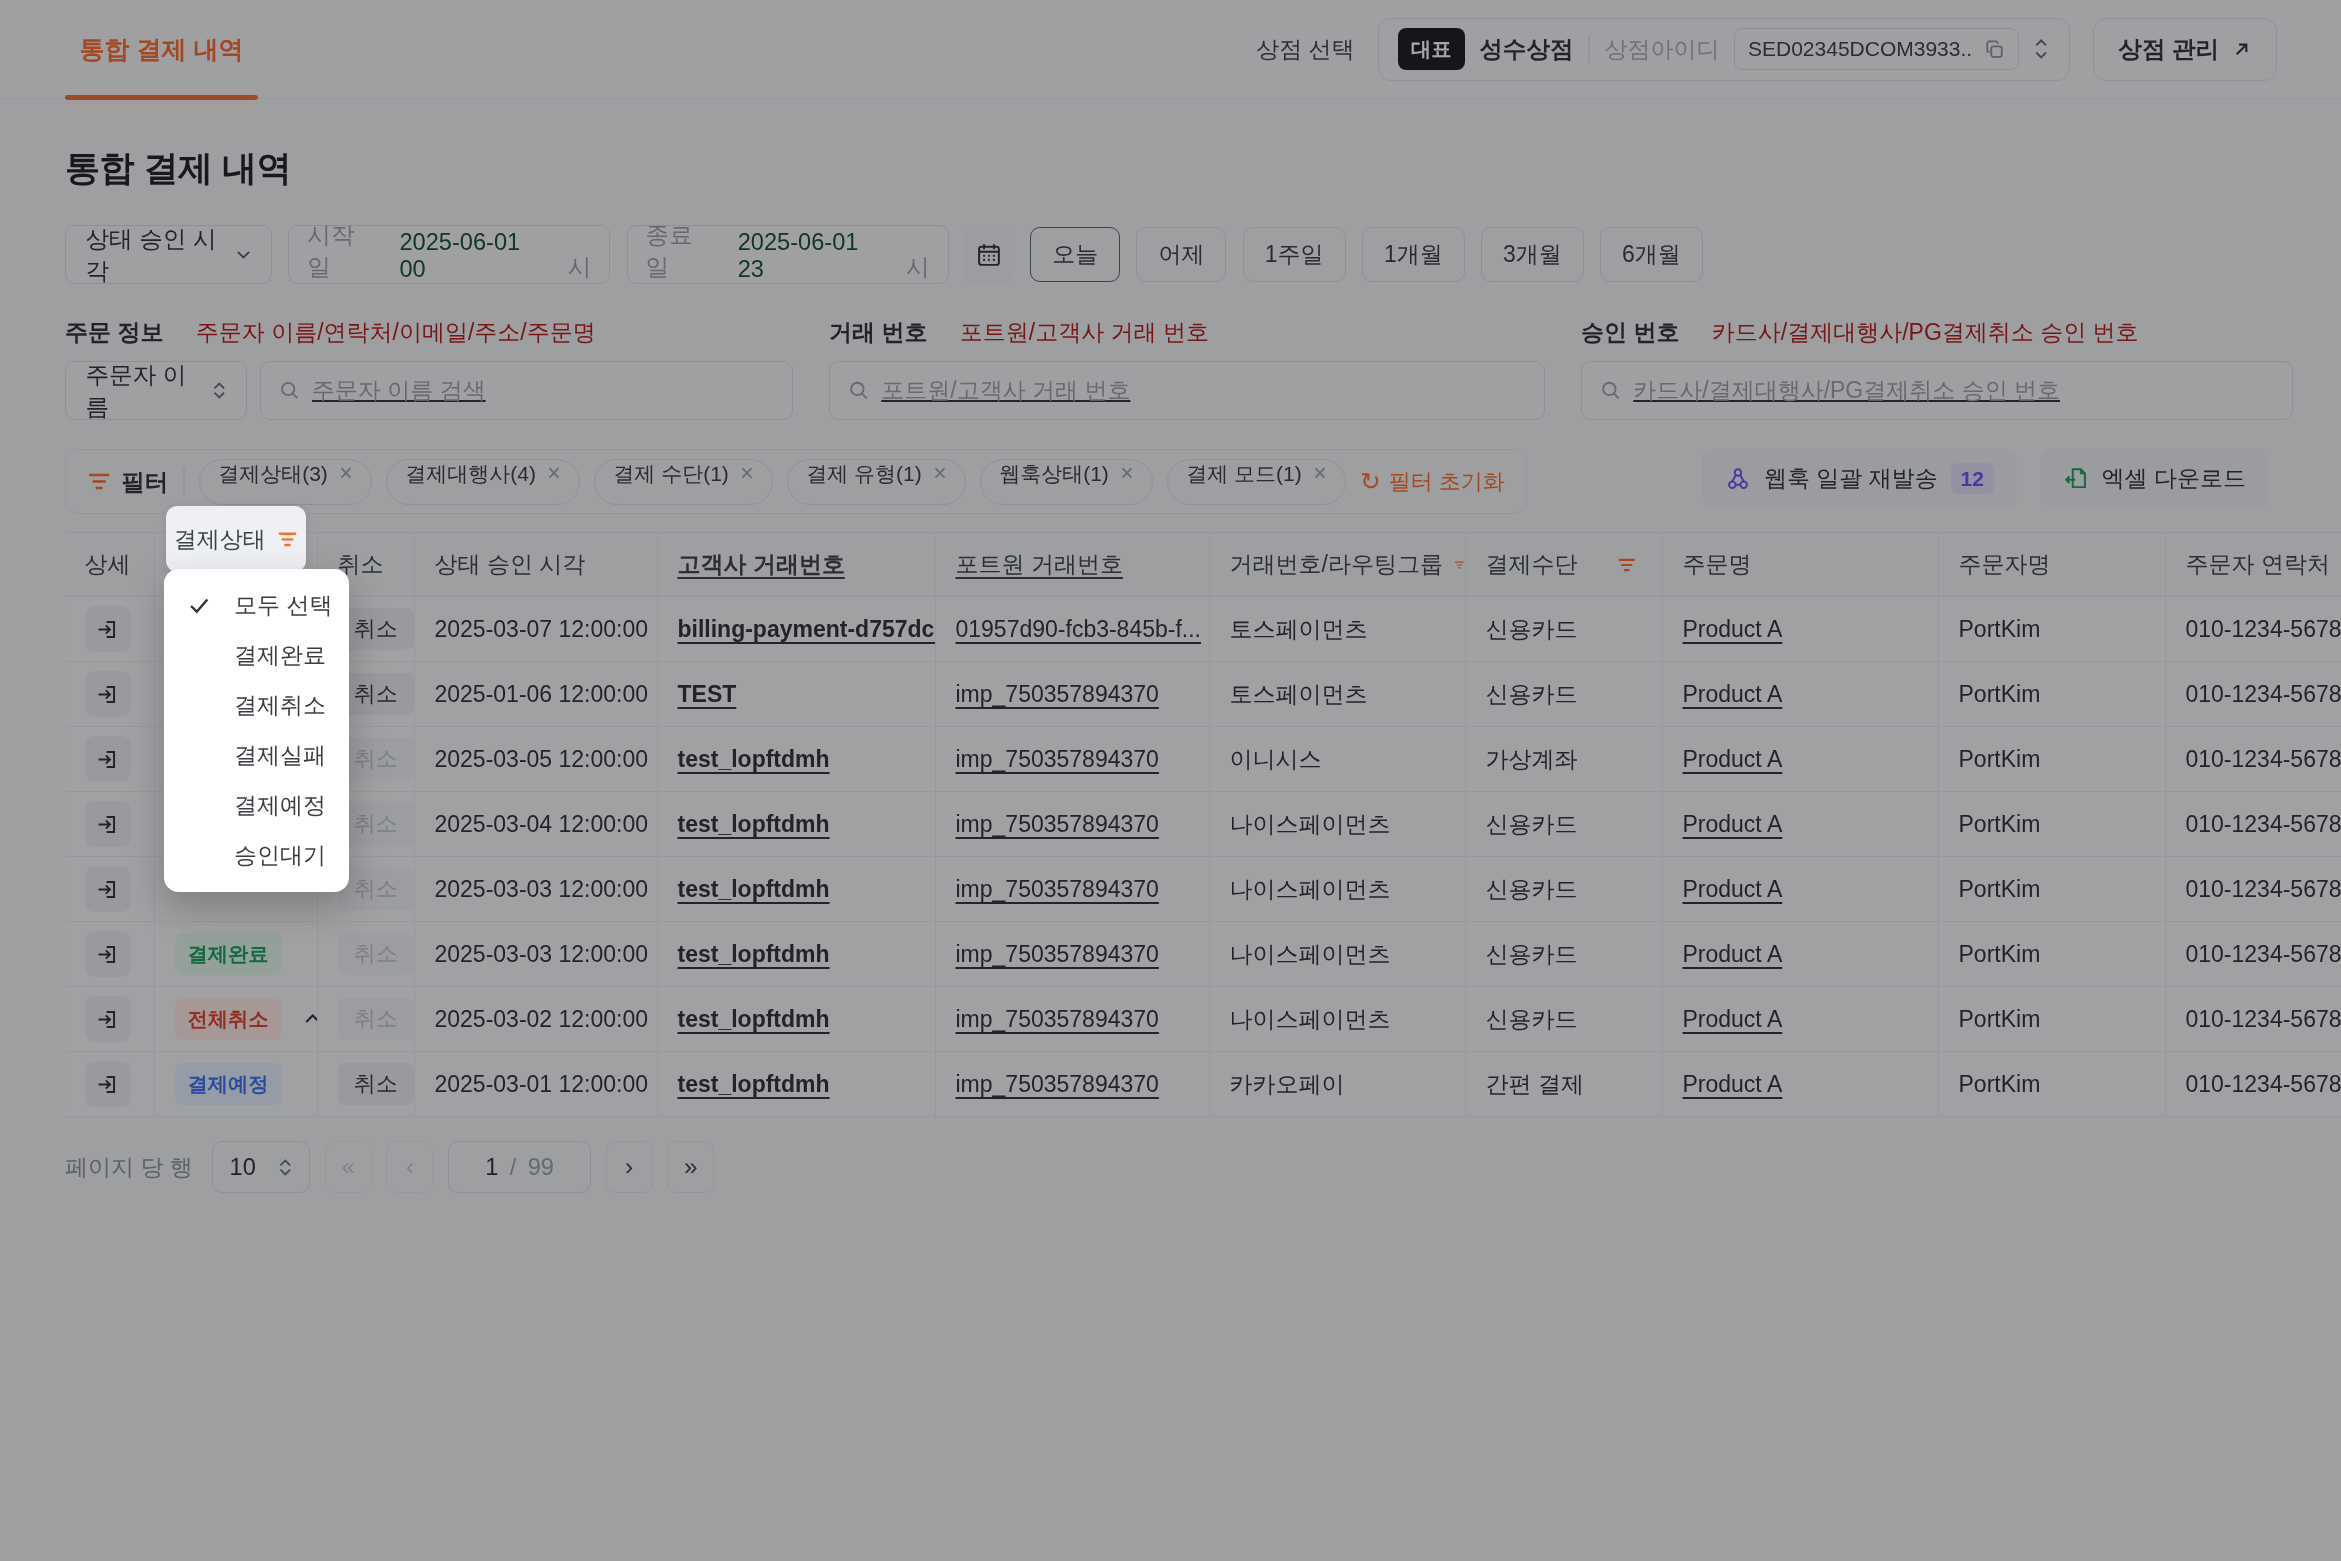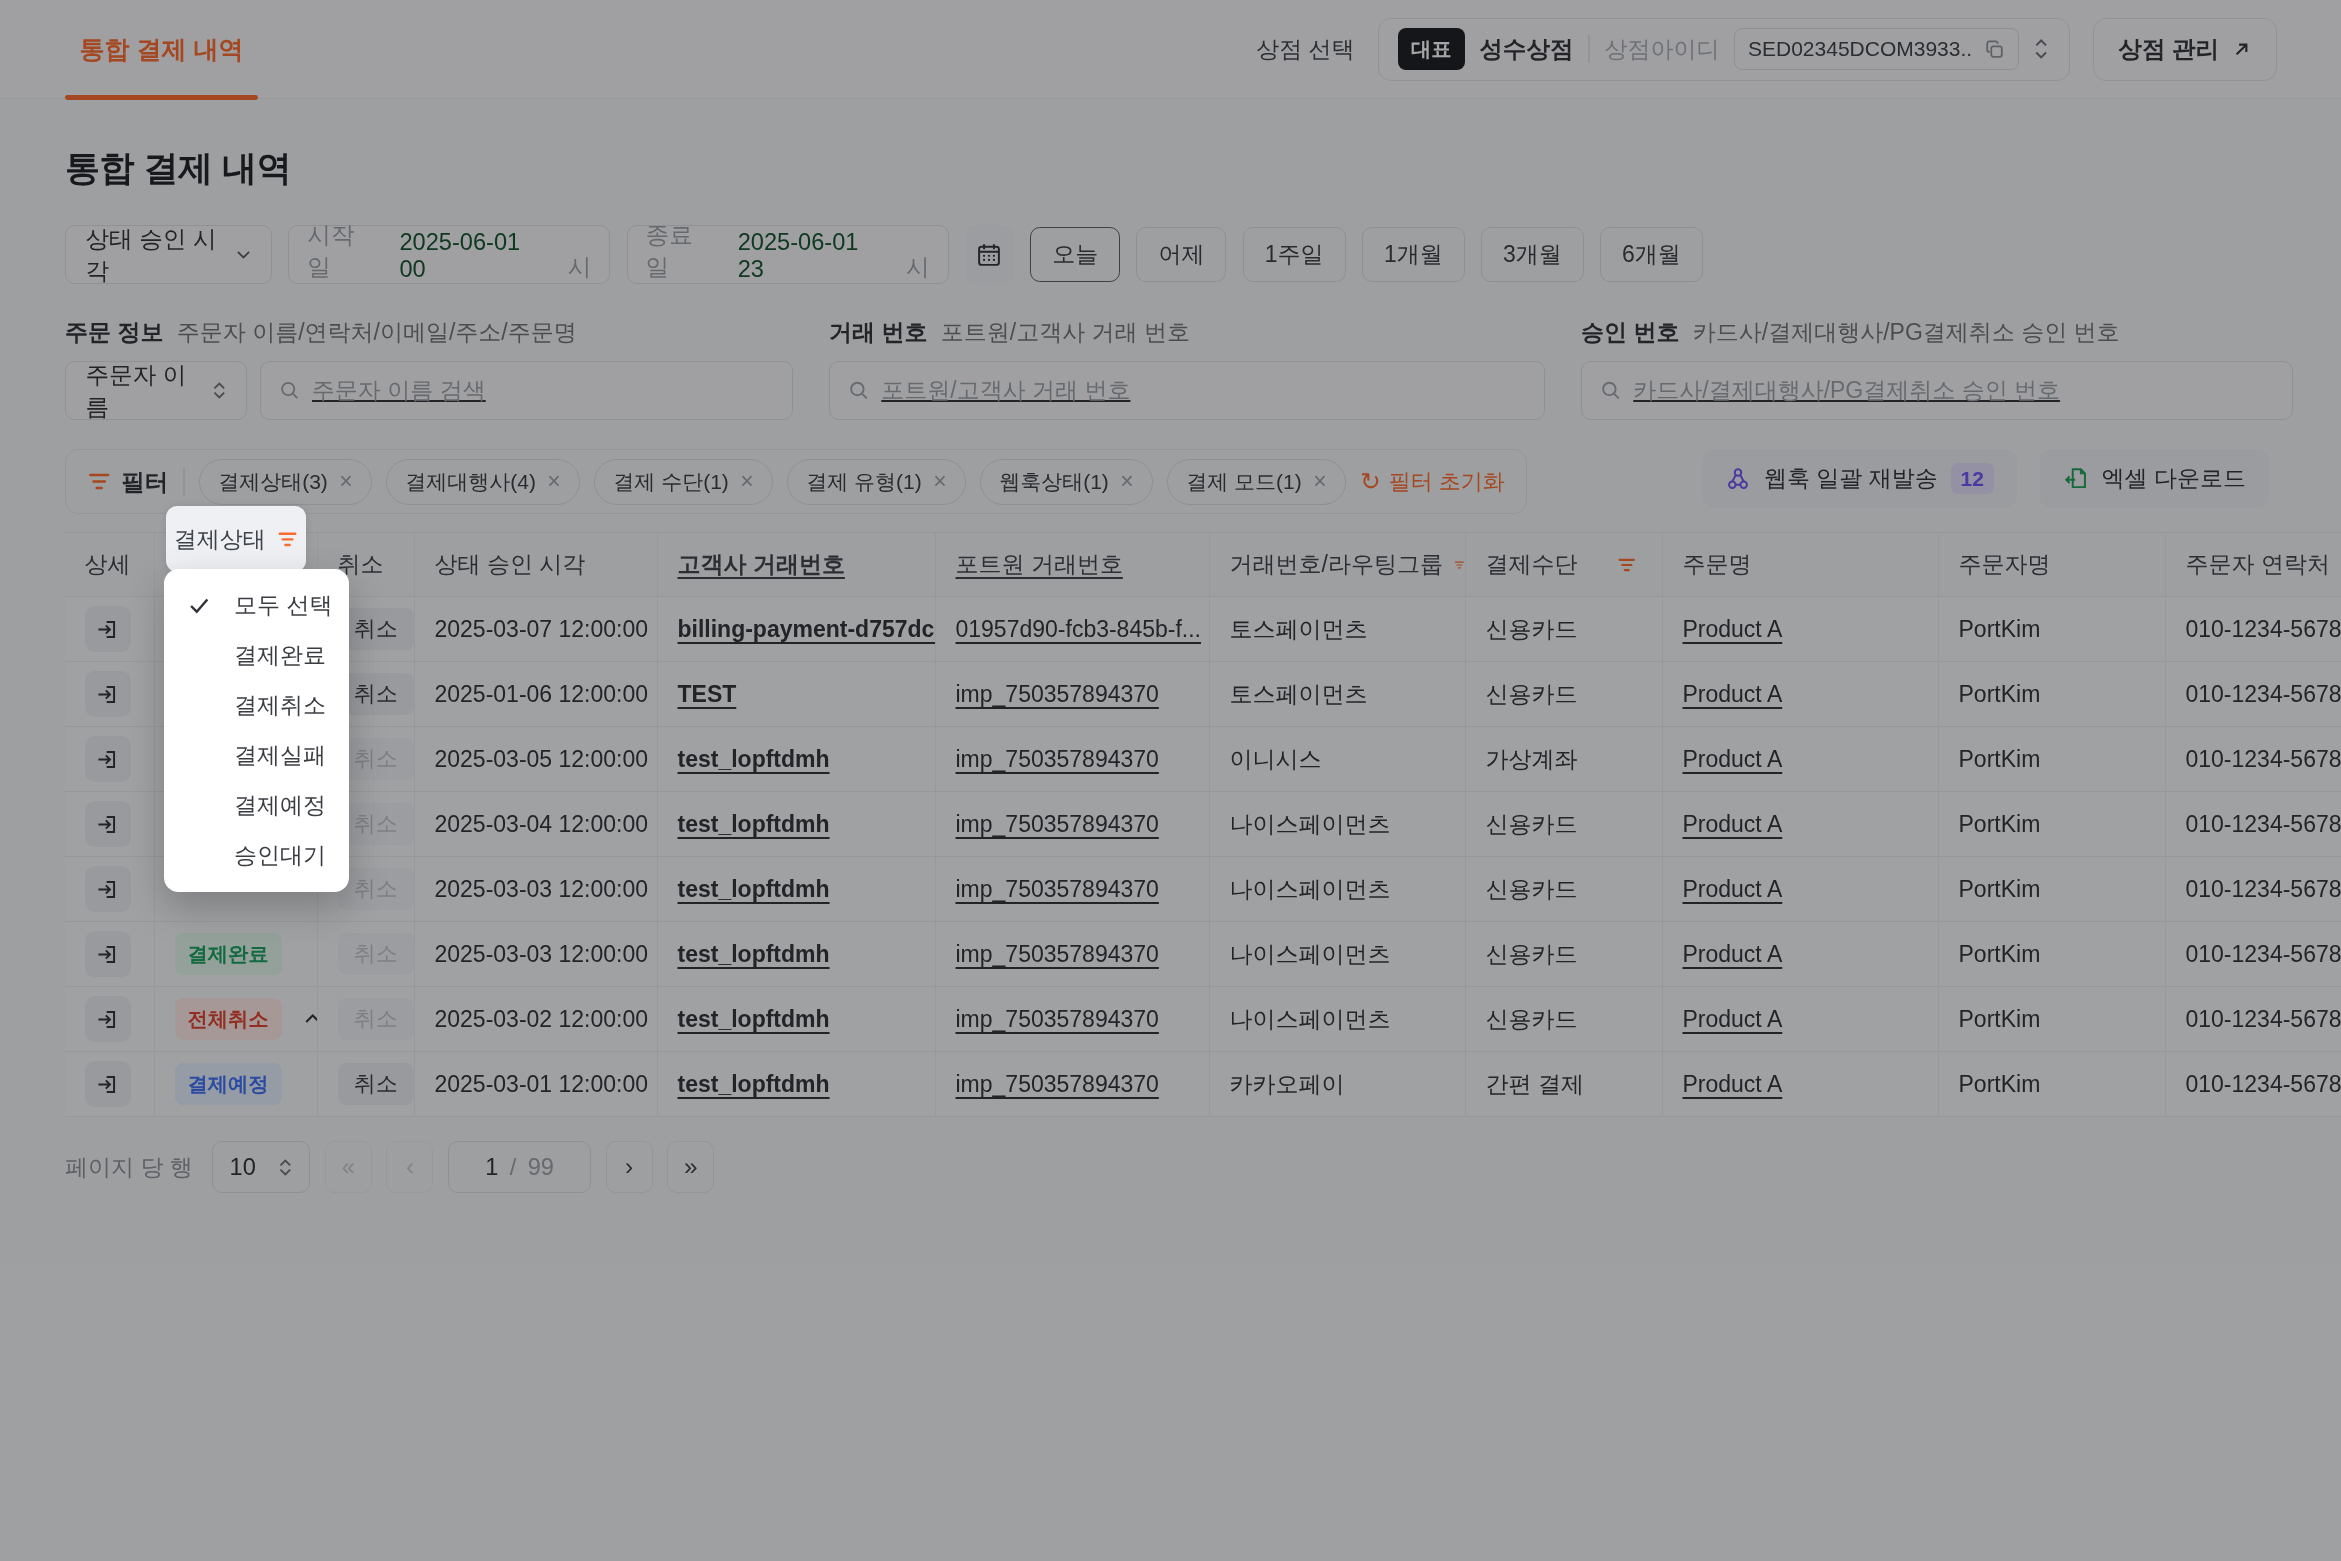--- a/index.html
+++ b/index.html
@@ -68,21 +68,21 @@
   .quick-btn {
     height:55px; padding:0 21px; border:1.6px solid #d8dbdf; border-radius:9.8px;
     background:#f1f3f5; font-size:23px; color:#3a3d42; cursor:pointer;
     font-family:inherit;
   }
   .quick-btn.active { border-color:#5a5e64; }
 
   .search-row { display:flex; gap:36px; margin-bottom:29px; }
   .search-group .label-line { font-size:23px; margin-bottom:13px; white-space:nowrap; }
   .label-strong { font-weight:700; color:#2f3237; }
-  .label-hint { color:#737373; margin-left:7px; }
+  .label-hint { color:#b91c1c; margin-left:26px; }
   .search-controls { display:flex; gap:13px; }
   .w-ordererfield { width:182px; }
   .search-input-wrap {
     display:flex; align-items:center; gap:11.4px; height:59px; padding:0 18px;
     border:1.6px solid #d8dbdf; border-radius:9.8px; background:#f4f5f7;
   }
   .search-input-wrap input {
     border:none; outline:none; background:transparent; font-size:23px; color:#2f3237;
     font-family:inherit; width:100%;text-decoration:underline;
   }
@@ -90,21 +90,21 @@
   .wrap-1 { width:533px; } .wrap-2 { width:716px; } .wrap-3 { width:712px; }
 
   .chip-actions-row { display:flex; align-items:flex-start; justify-content:space-between; margin-bottom:18px; padding-right:73px; }
   .chipbar {
     display:flex; align-items:center; gap:14.6px; border:1.6px solid #e2e5e9; border-radius:13px;
     height:65px; padding:0 21px;
   }
   .funnel-label { display:flex; align-items:center; gap:9.8px; font-size:23.6px; font-weight:700; color:#2f3237; }
   .chip-divider { width:1.6px; height:28px; background:#dfe2e6; }
   .chip {
-    display:flex; align-items:center; gap:11.4px; height:46px; padding:0 18px;
+    display:flex; align-items:flex-start; gap:11.4px; height:46px; padding:0 18px;
     border:1.6px solid #d8dbdf; border-radius:23px; font-size:21px; color:#3a3d42;
     background:#f1f3f5; cursor:pointer; white-space:nowrap;
   }
   .chip .x { color:#9ba0a7; font-size:23px; }
   .reset-btn { display:flex; align-items:center; gap:8.1px; color:#fc6b2d; font-size:22px; background:none; border:none; cursor:pointer; font-family:inherit; white-space:nowrap; }
   .right-actions { display:flex; gap:23px; }
   .action-btn {
     display:flex; align-items:center; gap:13px; height:59px; padding:0 23px;
     background:#eceef2; border:none; border-radius:11.4px; font-size:23px; color:#2f3237;
     cursor:pointer; font-family:inherit; white-space:nowrap;

